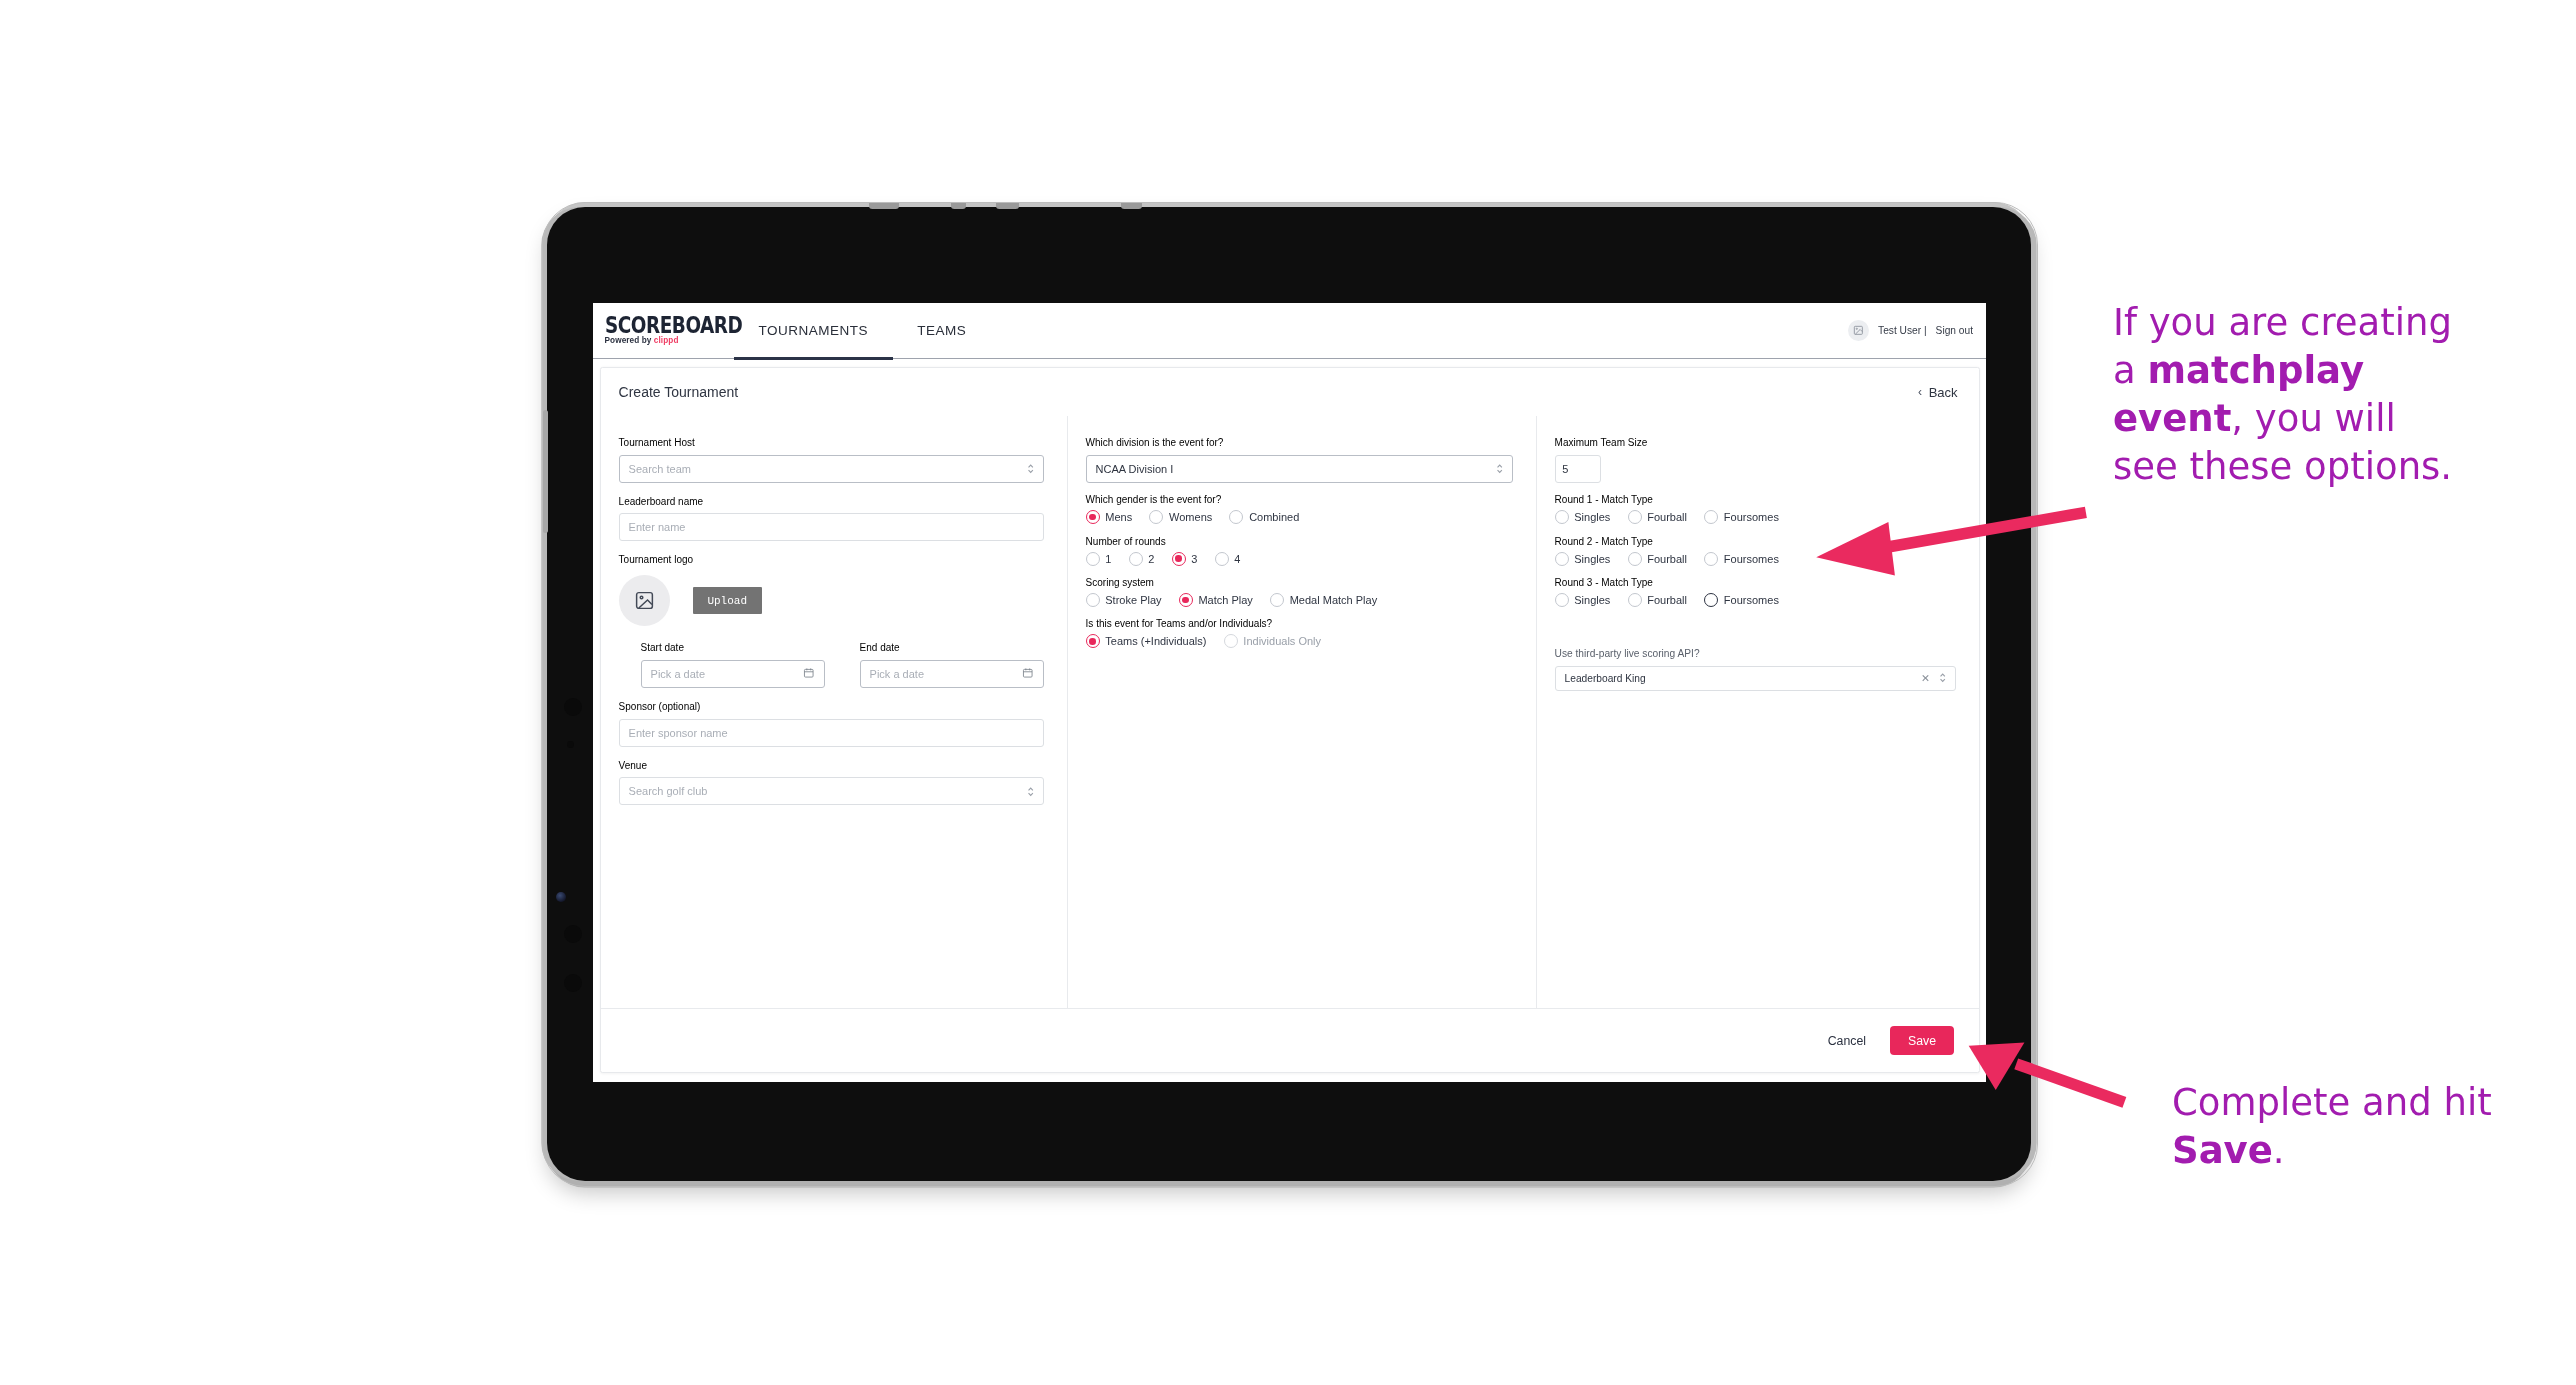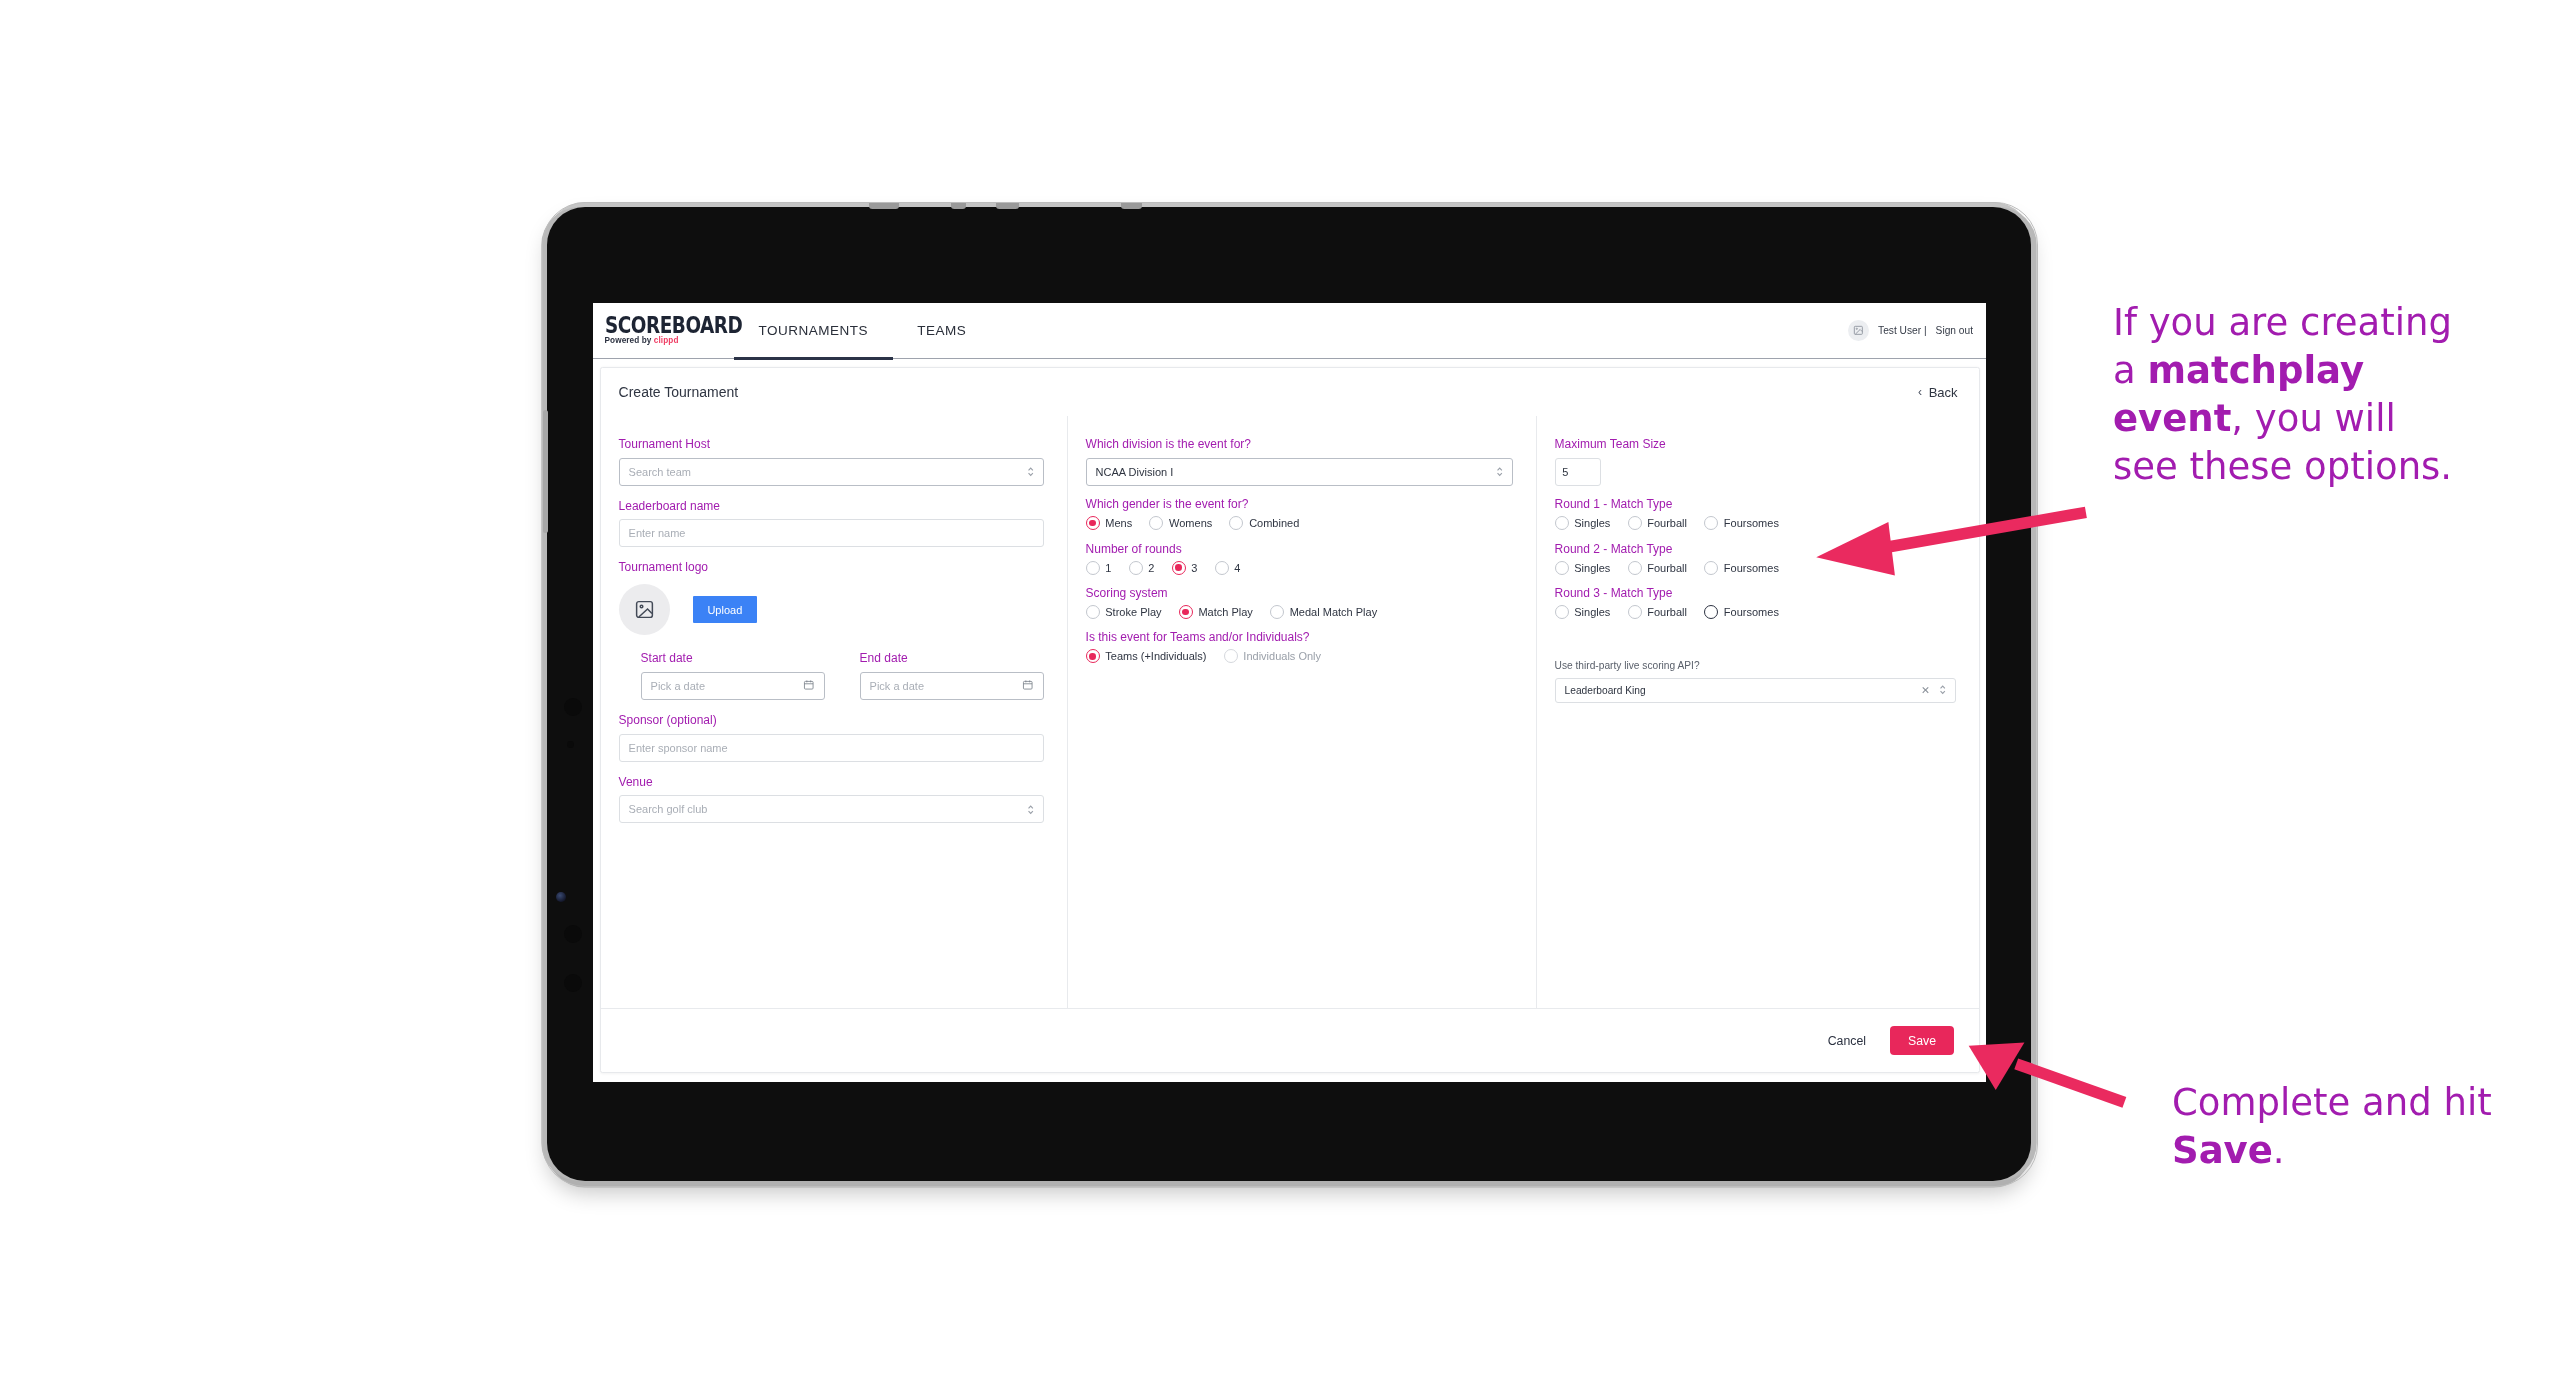--- a/index.html
+++ b/index.html
@@ -197,22 +197,22 @@
     font-weight: 500;
     border: none;
     border-radius: 4.1px;
     padding: 7.4px 18px;
     cursor: pointer;
     font-family: "Liberation Sans", sans-serif;
   }
 
   
   .flabel {
-    font-size: 12px;
-    color: #a21caf;
+    font-size: 10px;
+    color: #000000;
     margin: 13px 0 6.6px 0;
   }
   .flabel.tight { margin-top: 11.5px; margin-bottom: 4.9px; }
   .flabel.small { font-size: 10.2px; color: #5a606b; }
 
   .finput {
     height: 28px;
     border: 0.8px solid #b9bec6;
     border-radius: 3px;
     background: #fff;
@@ -238,27 +238,27 @@
 
   
   #logo-row { display: flex; align-items: center; gap: 23px; margin-top: 9.8px; }
   #logo-circle {
     width: 51px; height: 51px;
     border-radius: 50%;
     background: #ececee;
     display: flex; align-items: center; justify-content: center;
   }
   #upload-btn {
-    background: #3b82f6;
+    background: #737373;
     color: #fff;
     font-size: 11px;
     border: none; border-radius: 1px;
     padding: 7.4px 14.8px;
     cursor: pointer;
-    font-family: Liberation Sans, sans-serif;
+    font-family: Liberation Mono, monospace;
   }
 
   
   .radio-row { display: flex; align-items: center; gap: 5.7px; flex-wrap: nowrap; margin: 4.9px 0 0 0; }
   .radio-opt { display: flex; align-items: center; gap: 5.7px; margin-right: 11.5px; cursor: pointer; }
   .radio-opt:last-child { margin-right: 0; }
   .rdot {
     width: 14px; height: 14px;
     border-radius: 50%;
     border: 1.3px solid #c3c7ce;

